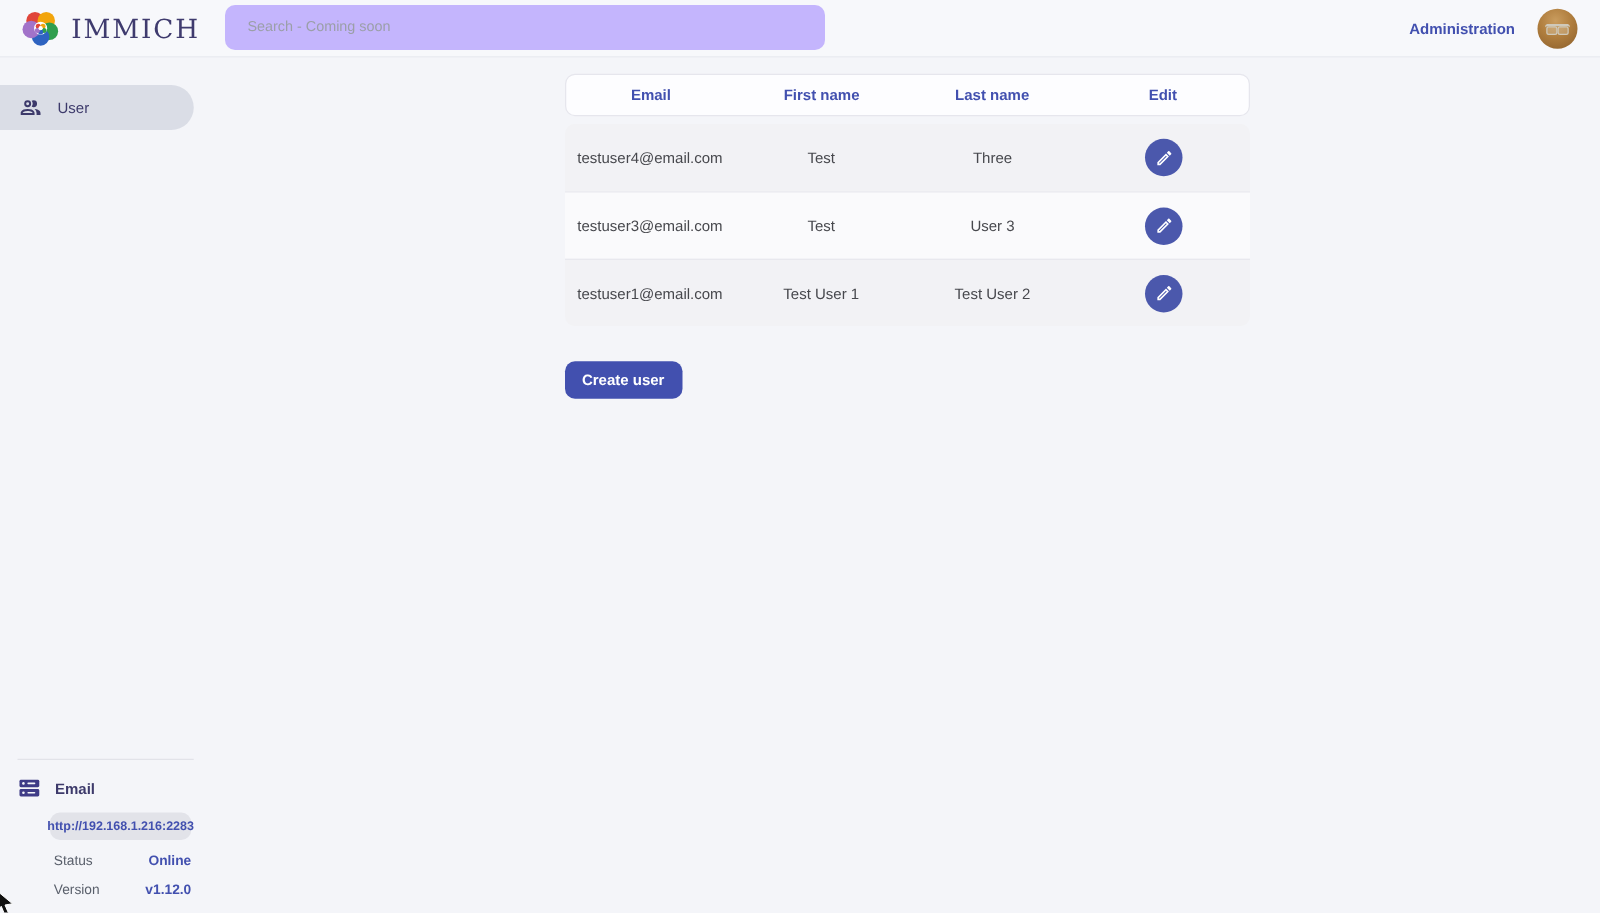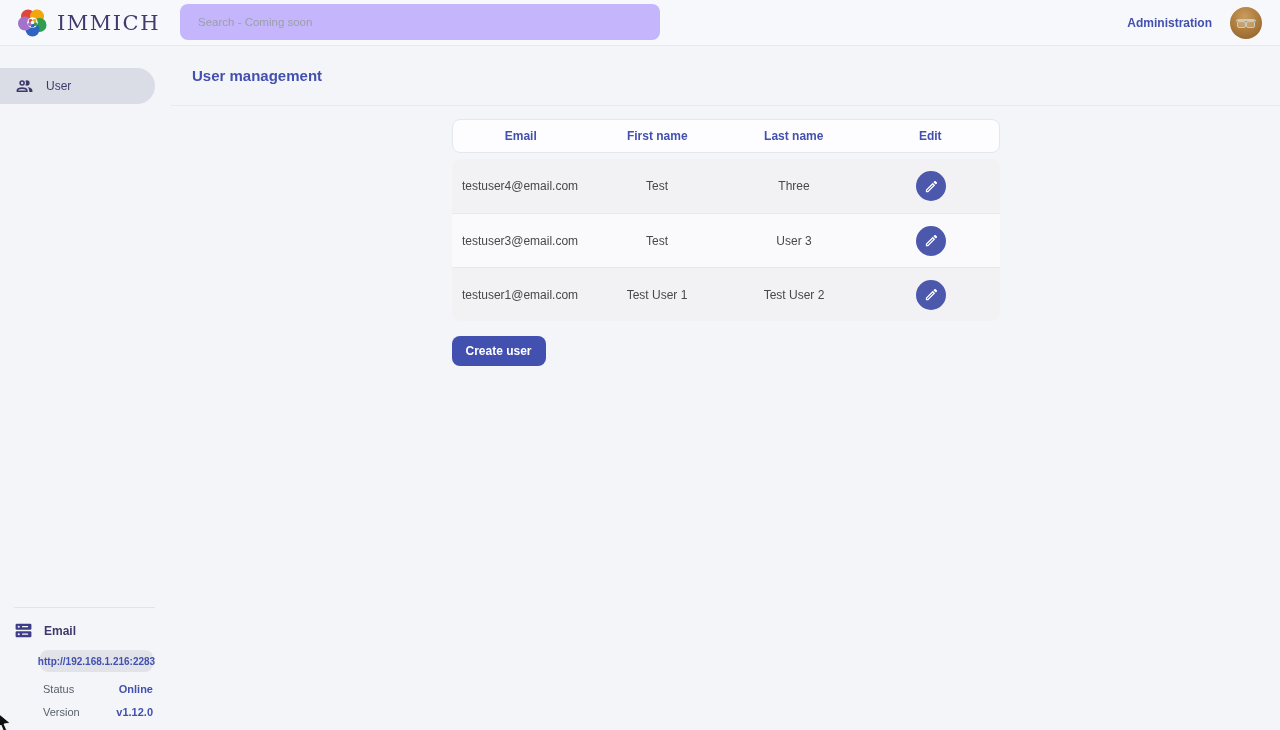--- a/index.html
+++ b/index.html
@@ -101,21 +101,21 @@
   .row + .row { border-top:1px solid #e8e8ee; }
   .row:nth-child(odd) { background:#f2f2f5; }
   .row:nth-child(even) { background:#fafafc; }
   .cell { text-align:center; font-size:12px; color:#47484d; }
   .edit-cell { display:flex; justify-content:center; }
   .edit-btn {
     width:30px; height:30px; border-radius:50%; border:none; background:#4b58ac;
     display:flex; align-items:center; justify-content:center; cursor:pointer;
   }
   .create-btn {
-    margin-top:15px; padding:8px 14px; background:#4250af; color:#ffffff;
+    margin-top:28px; padding:8px 14px; background:#4250af; color:#ffffff;
     border:none; border-radius:8px; font-size:12px; font-weight:700;
     font-family:"Liberation Sans", sans-serif; cursor:pointer;
   }
 
   .cursor { position:absolute; left:-3px; bottom:-3px; }
 </style>
 </head>
 <body>
 
 <header class="topbar">
@@ -177,23 +177,20 @@
         </div>
         <div class="kv">
           <span class="k">Version</span>
           <span class="v">v1.12.0</span>
         </div>
       </div>
     </div>
   </aside>
 
   <main class="main">
-    <div class="title-bar">
-      <h1>User management</h1>
-    </div>
     <div class="content">
 
       <div class="table">
         <div class="thead">
           <div class="th">Email</div>
           <div class="th">First name</div>
           <div class="th">Last name</div>
           <div class="th">Edit</div>
         </div>
         <div class="tbody">

